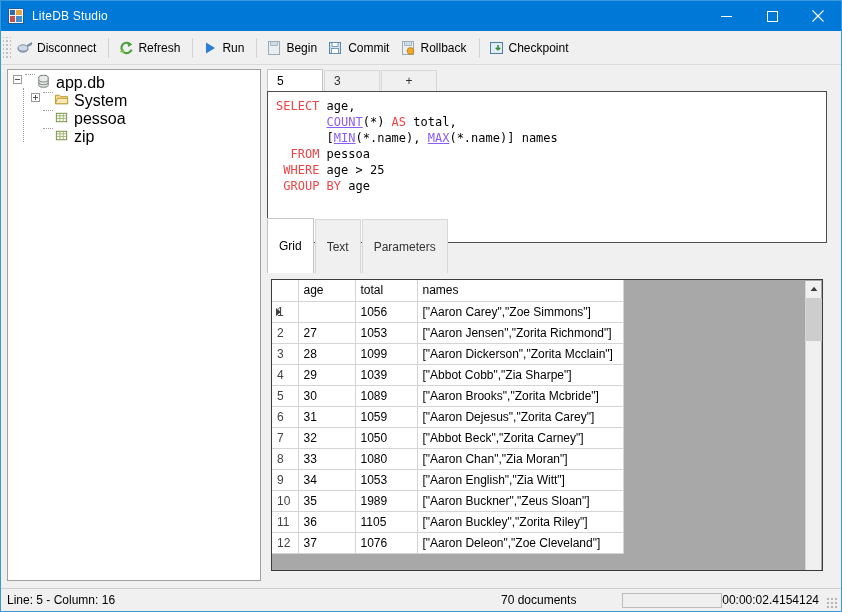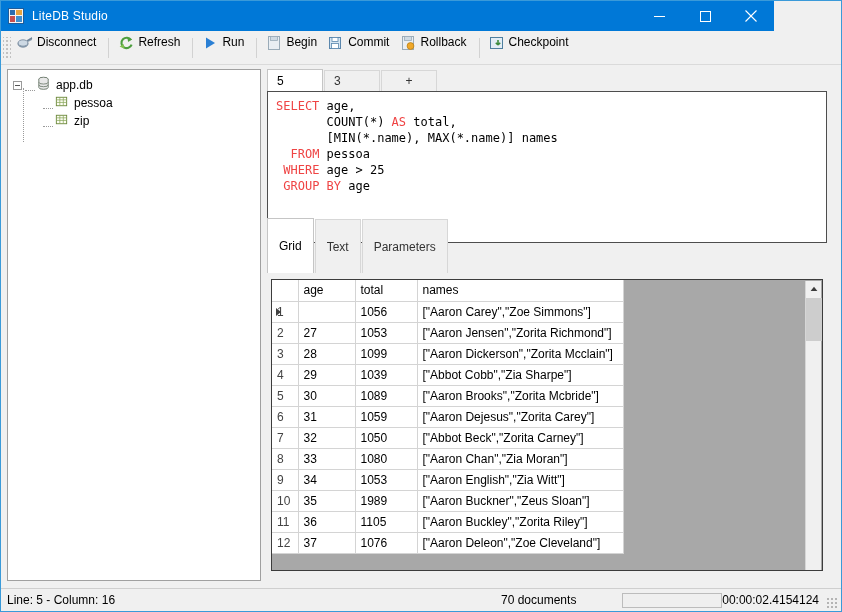--- a/index.html
+++ b/index.html
@@ -19,21 +19,21 @@
     width: 842px; height: 612px;
     background: #f0f0f0;
     box-sizing: border-box;
     border: 1px solid #3a9ad9;
     overflow: hidden;
   }
 
   
   .titlebar {
     position: absolute; left: 0; top: 0;
-    width: 773px; height: 30px;
+    width: 840px; height: 30px;
     background: #0078d7;
     display: flex; align-items: center;
   }
   .app-icon {
     width: 16px; height: 16px;
     margin-left: 7px; margin-right: 8px;
     position: relative;
     background: #f5f5f5;
     border: 1px solid #1f5c99;
     box-sizing: border-box;
@@ -70,21 +70,21 @@
   }
   .grip {
     width: 8px; height: 22px; margin-left: 2px; margin-right: 2px;
     background-image:
       radial-gradient(#b5b5b5 40%, transparent 41%);
     background-size: 4px 4px;
     background-position: 2px 2px;
     opacity: .8;
   }
   .tb-item {
-    display: flex; align-items: flex-start;
+    display: flex; align-items: center;
     height: 25px; padding: 0 7px 0 4px;
     white-space: nowrap; font-size: 12px;
   }
   .tb-item .lbl { margin-left: 4px; }
   .tb-sep {
     width: 1px; height: 20px; background: #d2d2d2; margin: 0 5px;
   }
   .ico { width: 16px; height: 16px; position: relative; flex: none; }
   .ico svg { display: block; }
 
@@ -92,23 +92,23 @@
   .tree-panel {
     position: absolute; left: 6px; top: 68px;
     width: 254px; height: 512px;
     background: #fff;
     border: 1px solid #a0a0a0;
     box-sizing: border-box;
     overflow: hidden;
     padding-top: 4px;
   }
   .tnode {
-    display: flex; align-items: flex-end;
+    display: flex; align-items: flex-start;
     height: 18px; white-space: nowrap;
-    font-size: 12px; position: relative;
+    font-size: 16px; position: relative;
   }
   .tnode .exp {
     width: 12px; height: 12px; flex: none;
     margin-right: 1px;
     position: relative;
   }
   .tnode .exp.box::before {
     content: ""; position: absolute;
     left: 1px; top: 1px; width: 9px; height: 9px;
     border: 1px solid #9a9a9a; background: #fff;
@@ -168,21 +168,21 @@
     box-sizing: border-box;
     font-family: "DejaVu Sans Mono", monospace;
     font-size: 12px;
     line-height: 16px;
     padding: 6px 6px 0 8px;
     white-space: pre;
     overflow: hidden;
     color: #000;
   }
   .kw { color: #ef4444; }
-  .fn { color: #000000; }
+  .fn { color: #8b5cf6; text-decoration: underline; }
 
   
   .rtabs {
     position: absolute; left: 266px; top: 250px;
     width: 560px; height: 22px;
     display: flex; align-items: flex-end;
   }
   .rtab {
     height: 21px; padding: 16px 11px;
     display: flex; align-items: center;
@@ -439,20 +439,33 @@
         <svg width="15" height="15" viewBox="0 0 16 16">
           <ellipse cx="8" cy="3.3" rx="5" ry="2" fill="#e8e8e8" stroke="#6d7b6d" stroke-width="1"></ellipse>
           <path d="M3 3.3 L3 12.2 A5 2 0 0 0 13 12.2 L13 3.3" fill="#e8e8e8" stroke="#6d7b6d" stroke-width="1"></path>
           <path d="M3 6.6 A5 2 0 0 0 13 6.6" fill="none" stroke="#6d7b6d" stroke-width="0.9"></path>
           <path d="M3 9.4 A5 2 0 0 0 13 9.4" fill="none" stroke="#6d7b6d" stroke-width="0.9"></path>
         </svg>
       </span>
       <span class="tlabel">app.db</span>
     </div>
 
+    <div class="tnode indent-2">
+      <span class="exp box plus">
+          <span></span>
+        </span>
+      <span class="dots"></span>
+      <span class="ico">
+        <svg width="15" height="15" viewBox="0 0 16 16">
+          <path d="M1.5 3.5 L6 3.5 L7.2 5 L14.5 5 L14.5 12.5 L1.5 12.5 Z" fill="#f6d98c" stroke="#b9962f" stroke-width="1"></path>
+          <path d="M1.5 12.5 L3.6 6.8 L14.5 6.8 L14.5 12.5 Z" fill="#fbe9b4" stroke="#b9962f" stroke-width="0.9"></path>
+        </svg>
+      </span>
+      <span class="tlabel">System</span>
+    </div>
 
     <div class="tnode indent-2">
       <span class="exp"></span>
       <span class="dots"></span>
       <span class="ico">
         <svg width="15" height="15" viewBox="0 0 16 16">
           <rect x="2.5" y="3.5" width="11" height="9" fill="#fdfdf3" stroke="#6f8b3f" stroke-width="1"></rect>
           <path d="M2.5 6.2 H13.5 M2.5 9 H13.5 M6.2 3.5 V12.5 M9.9 3.5 V12.5" stroke="#8aa85c" stroke-width="0.8"></path>
         </svg>
       </span>

